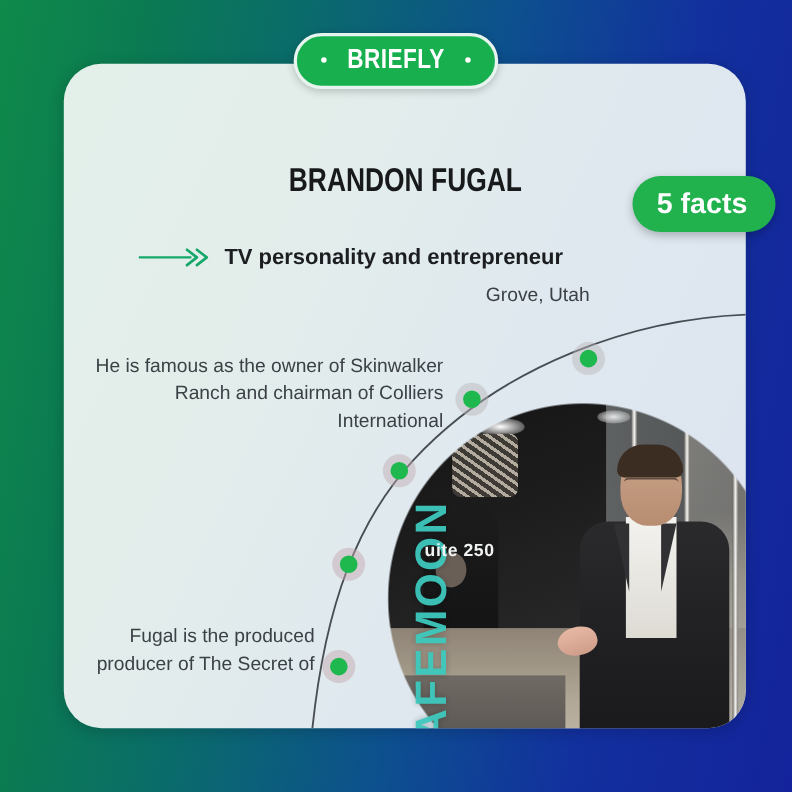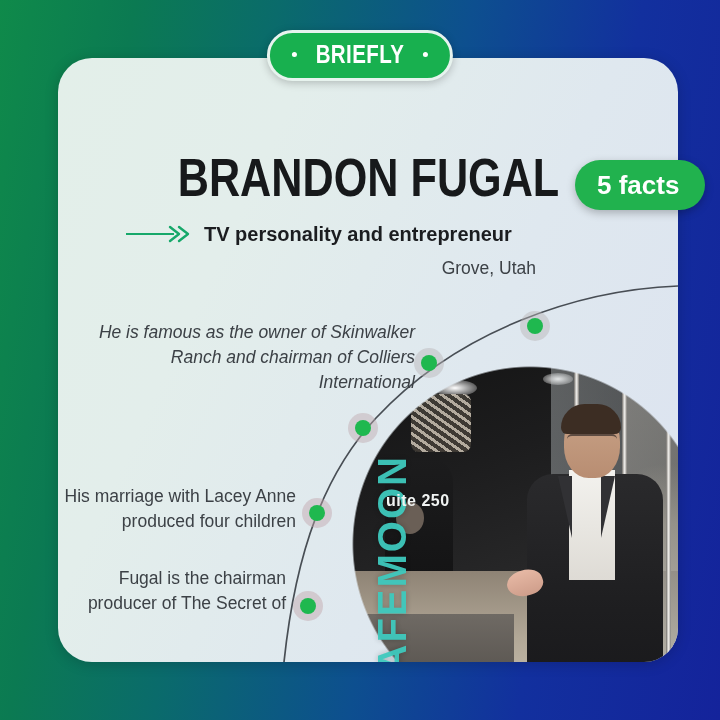--- a/index.html
+++ b/index.html
@@ -60,21 +60,21 @@
     transform:scaleX(.82);
     transform-origin:center;
     white-space:nowrap;
   }
 
   
   #title {
     position:absolute;
     left:0; right:0; top:92px;
     text-align:center;
-    font-size:54px;
+    font-size:30px;
     font-weight:bold;
     color:#17191b;
     letter-spacing:0px;
     line-height:1;
     z-index:20;
   }
   #title span { display:inline-block; transform:scaleX(.80); transform-origin:center; }
 
   
   #subrow {
@@ -362,33 +362,29 @@
       <g>
         <circle cx="250" cy="548" r="15" fill="#c2a4a9" opacity=".45"></circle>
         <circle cx="250" cy="548" r="8" fill="#1fb84f"></circle>
       </g>
     </svg>
 
     <div class="fact" style="left:60px; top:198px; width:418px;">
       <div>Grove, Utah</div>
     </div>
 
-    <div class="fact" style="left:12px; top:262px; width:345px;font-style:italic;">
+    <div class="fact" style="left:0px; top:262px; width:345px;">
       <div>He is famous as the owner of Skinwalker</div>
       <div>Ranch and chairman of Colliers International</div>
     </div>
 
 
-    <div class="fact" style="left:0px; top:426px; width:238px;">
-      <div>His marriage with Lacey Anne</div>
-      <div>produced four children</div>
-    </div>
 
     <div class="fact" style="left:0px; top:508px; width:228px;">
-      <div>Fugal is the chairman</div>
+      <div>Fugal is the produced</div>
       <div>producer of The Secret of</div>
     </div>
 
   </div>
 
   <div id="facts-pill">
     <span>5 facts</span>
   </div>
 
   <div id="briefly">

